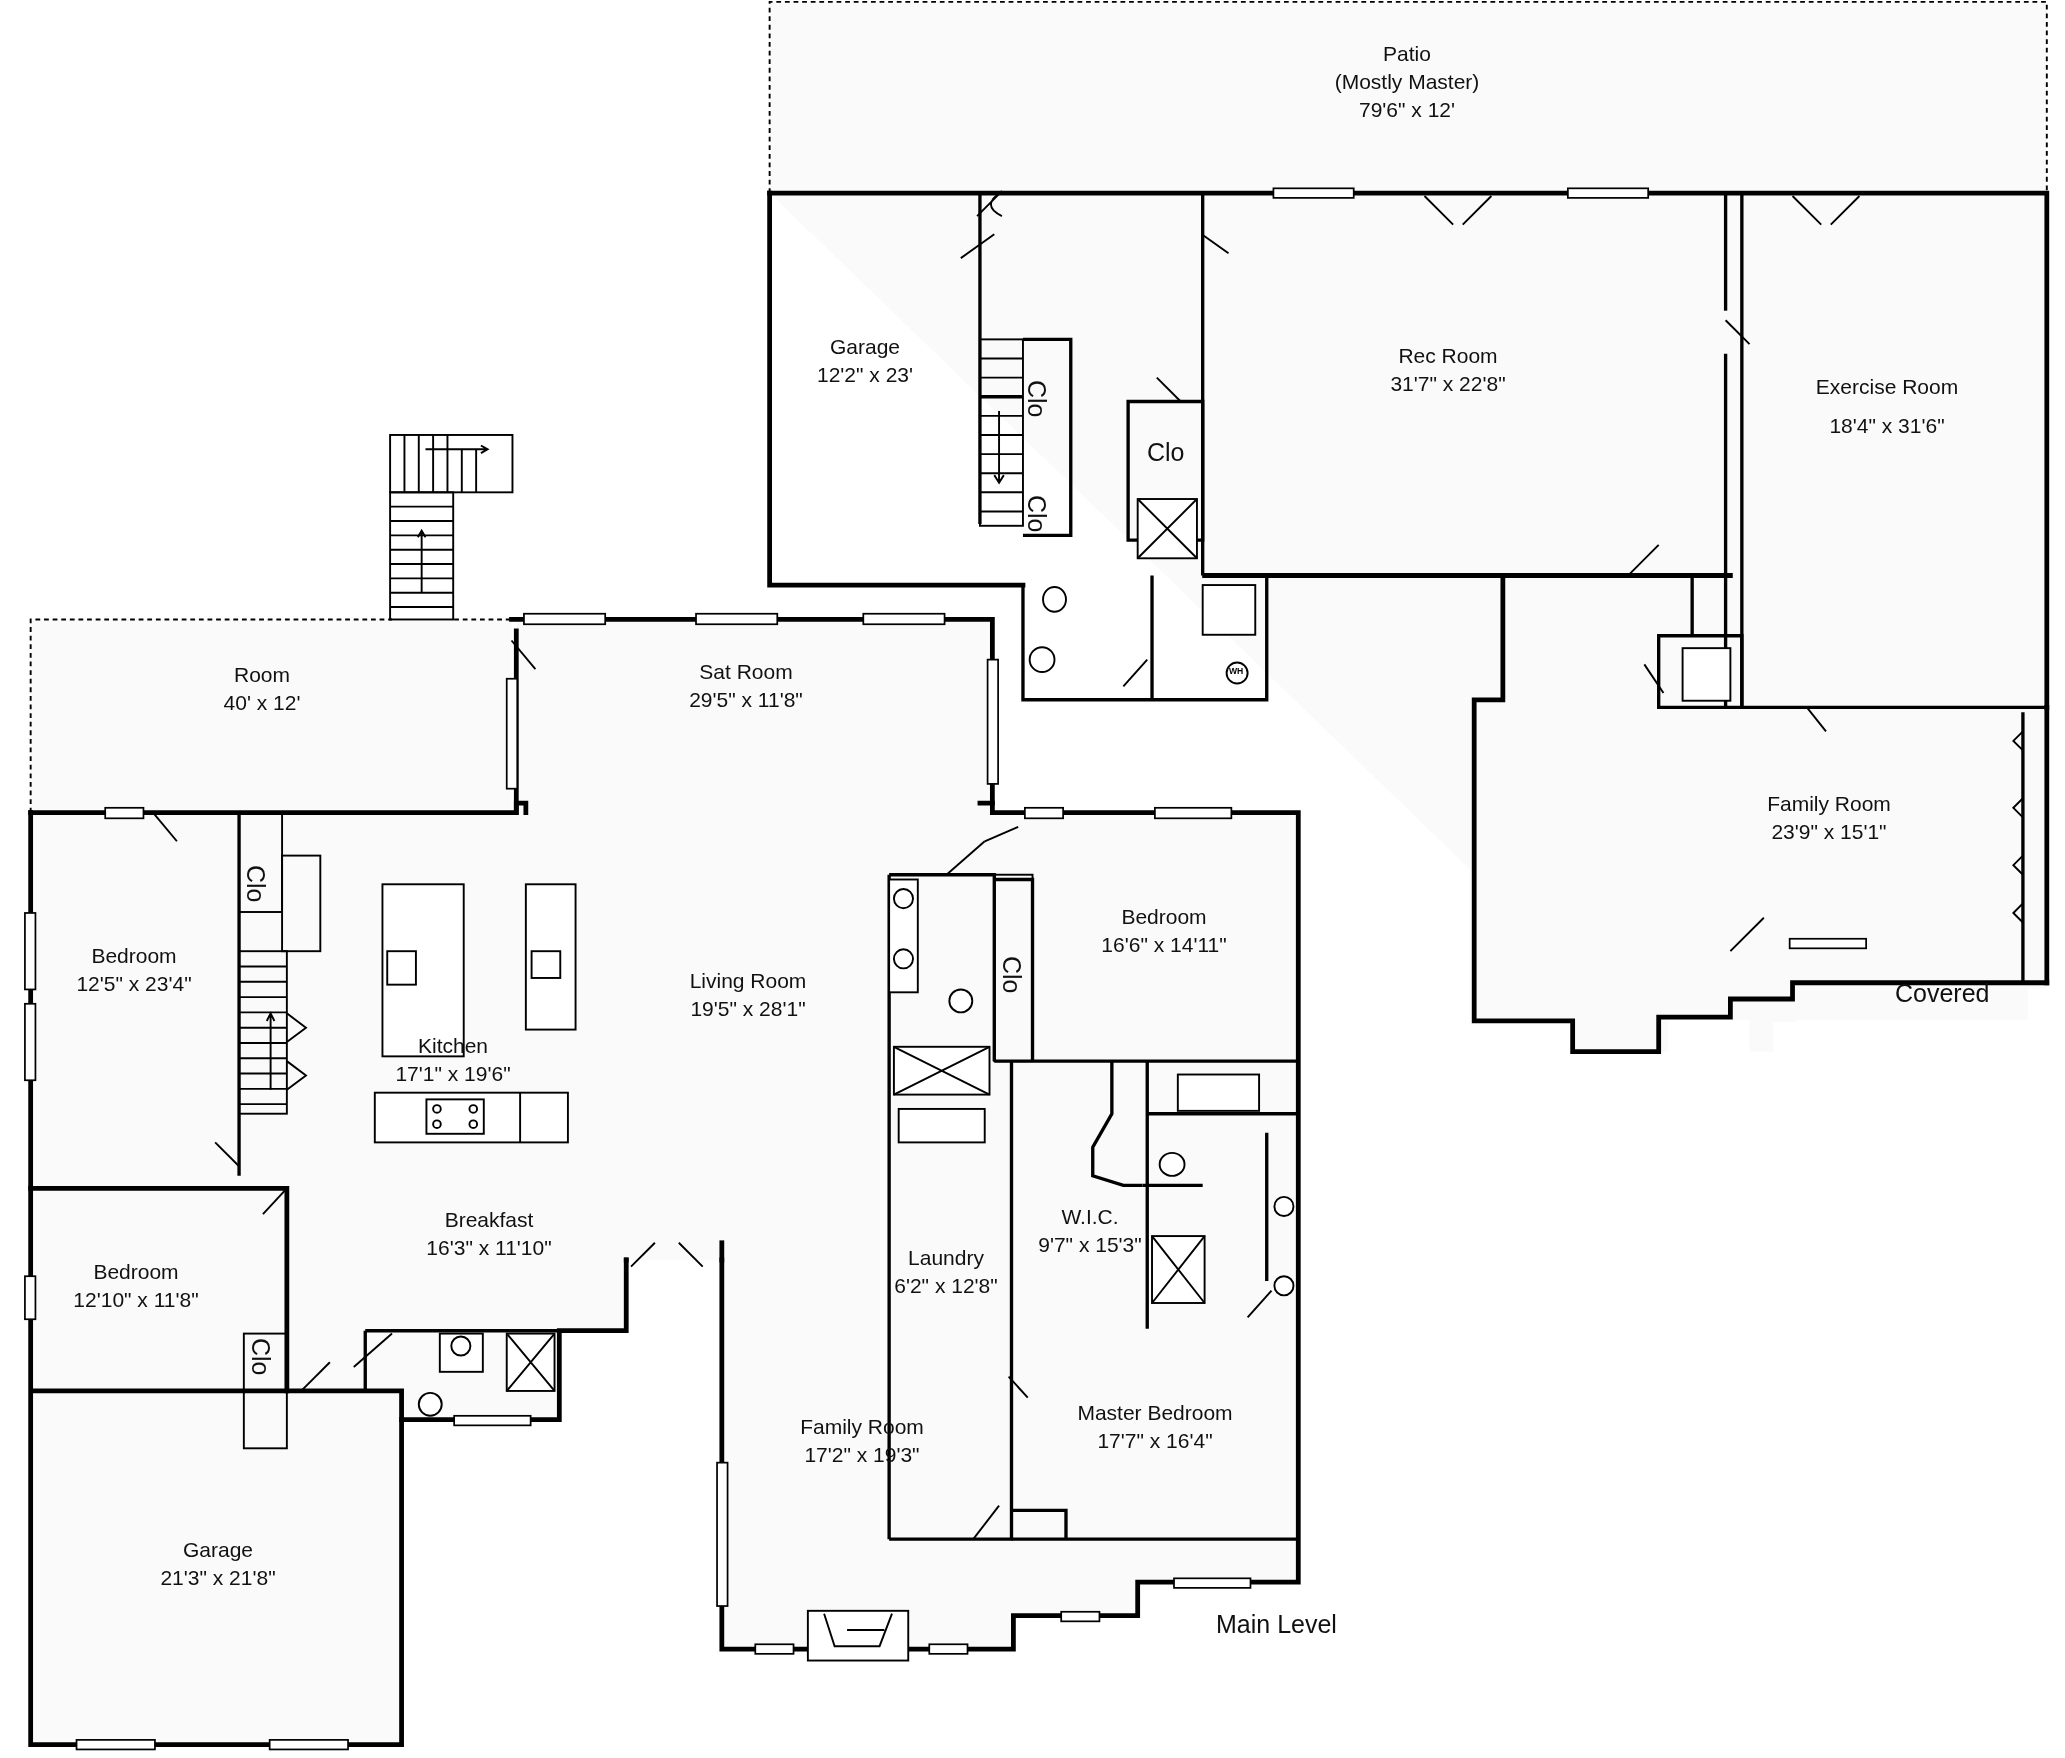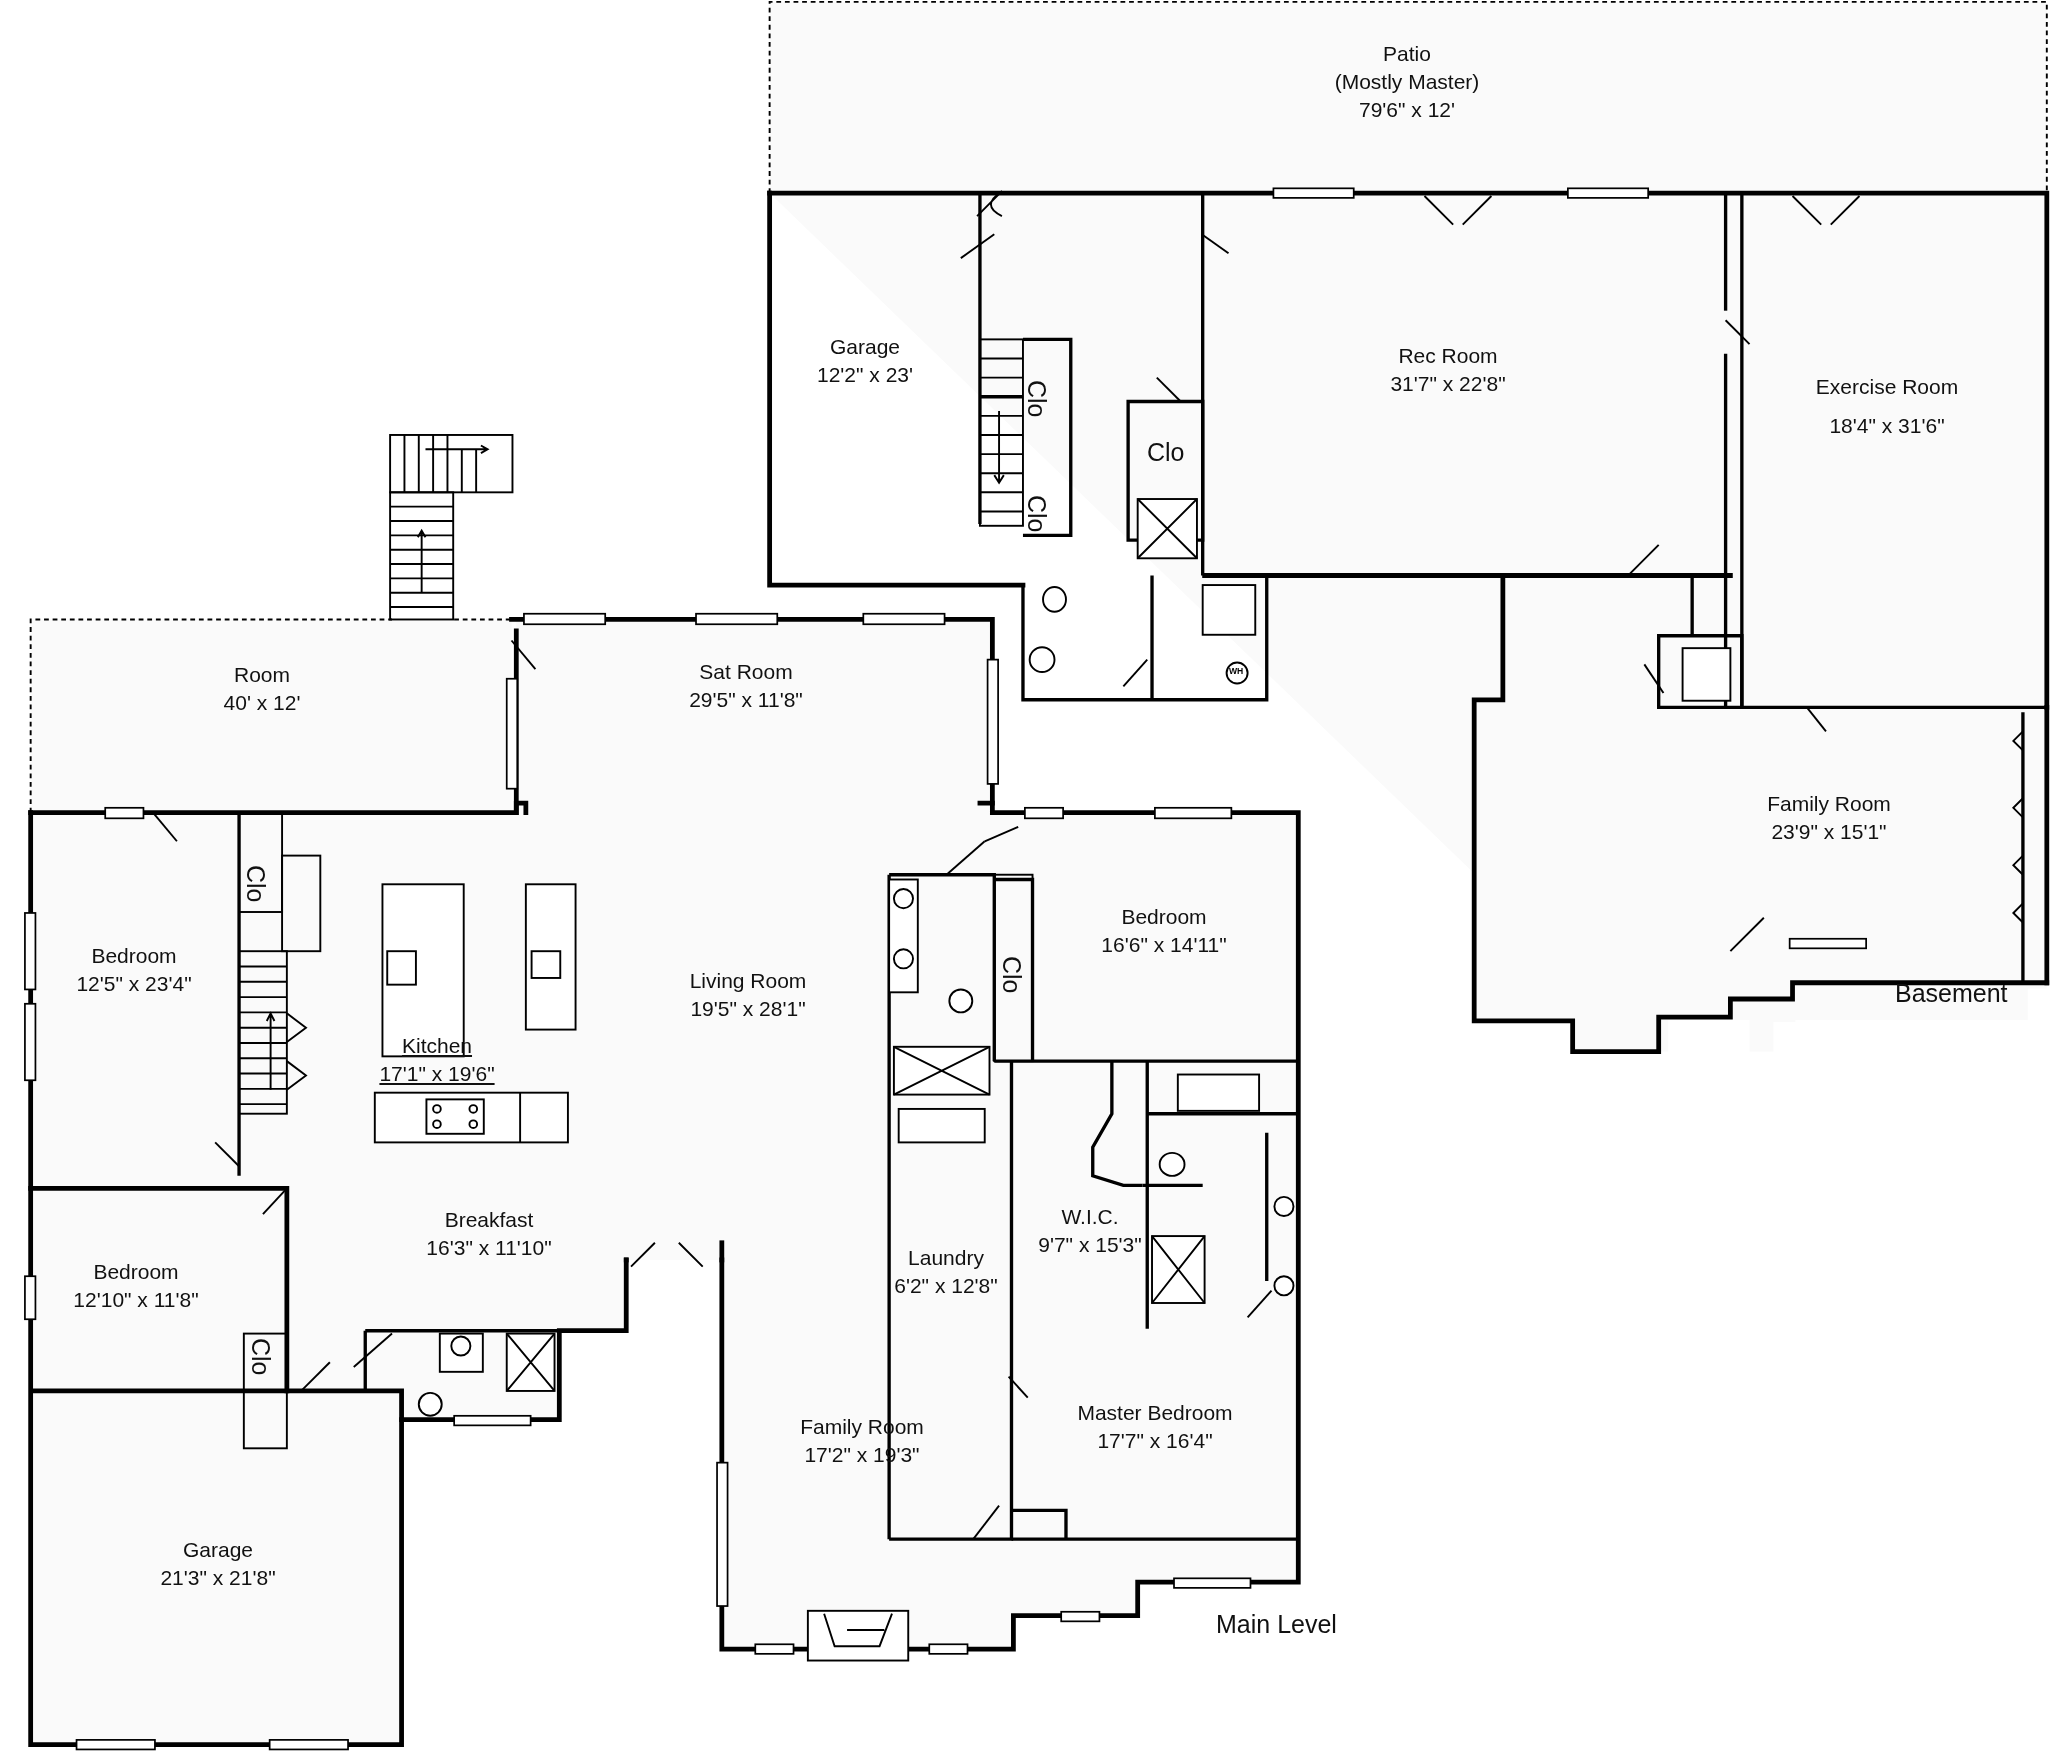--- a/index.html
+++ b/index.html
@@ -242,21 +242,21 @@
   <span class="dim">12'5" x 23'4"</span>
 </div>
 <div class="label" style="left:748px; top:967px;">
   <span class="name">Living Room</span>
   <span class="dim">19'5" x 28'1"</span>
 </div>
 <div class="label" style="left:1164px; top:903px;">
   <span class="name">Bedroom</span>
   <span class="dim">16'6" x 14'11"</span>
 </div>
-<div class="label" style="left:437px; top:1032px;text-decoration:underline;">
+<div class="label" style="left:453px; top:1032px;">
   <span class="name">Kitchen</span>
   <span class="dim">17'1" x 19'6"</span>
 </div>
 <div class="label" style="left:489px; top:1206px;">
   <span class="name">Breakfast</span>
   <span class="dim">16'3" x 11'10"</span>
 </div>
 <div class="label" style="left:136px; top:1258px;">
   <span class="name">Bedroom</span>
   <span class="dim">12'10" x 11'8"</span>
@@ -285,14 +285,14 @@
 <span class="clo rot" style="left:1051px; top:380px;">Clo</span>
 <span class="clo rot" style="left:1051px; top:495px;">Clo</span>
 <span class="clo" style="left:1147px; top:438px;">Clo</span>
 <span class="clo rot" style="left:270px; top:865px;">Clo</span>
 <span class="clo rot" style="left:1026px; top:956px;">Clo</span>
 <span class="clo rot" style="left:275px; top:1338px;">Clo</span>
 
 <span style="position:absolute; left:1229px; top:666px; font-size:8.6px; font-weight:bold;">WH</span>
 
 <span class="level" style="left:1216px; top:1610px;">Main Level</span>
-<span class="level" style="left:1895px; top:979px;">Basement</span>
+<span class="level" style="left:1895px; top:979px;">Covered</span>
 
 
 </body></html>

